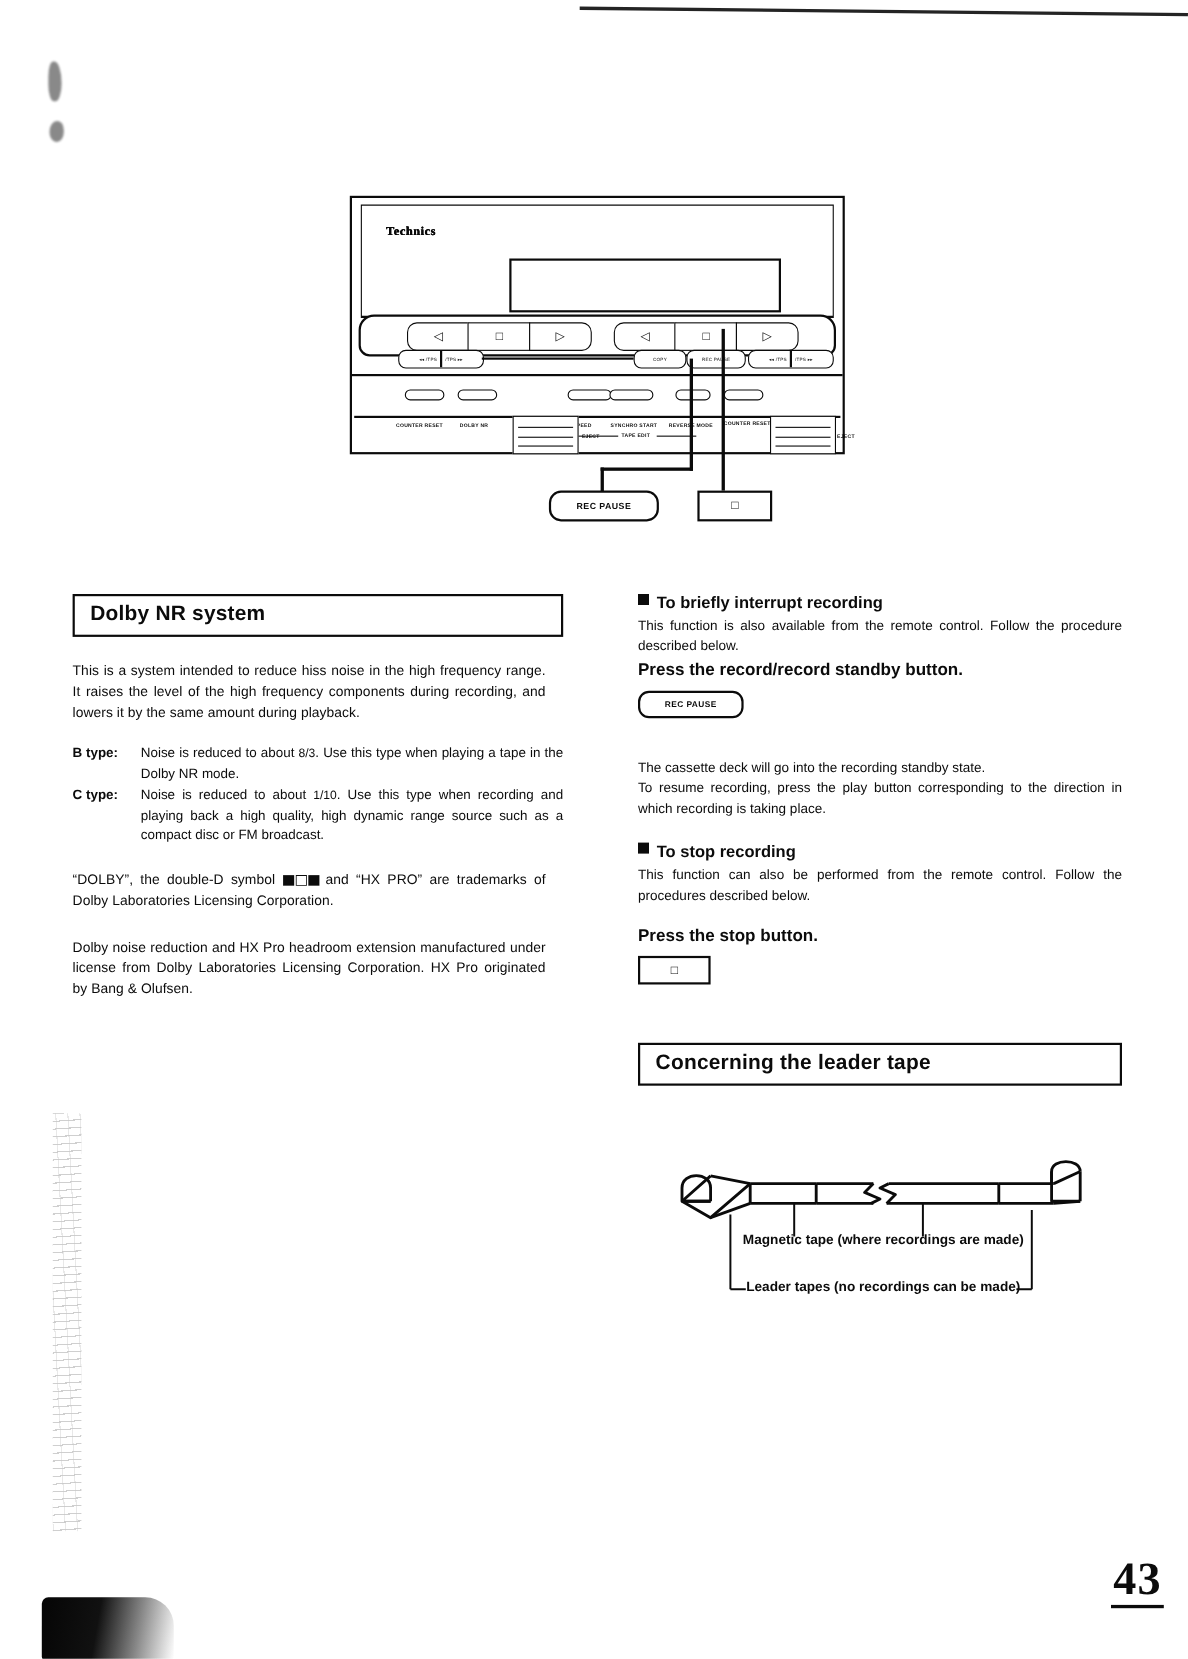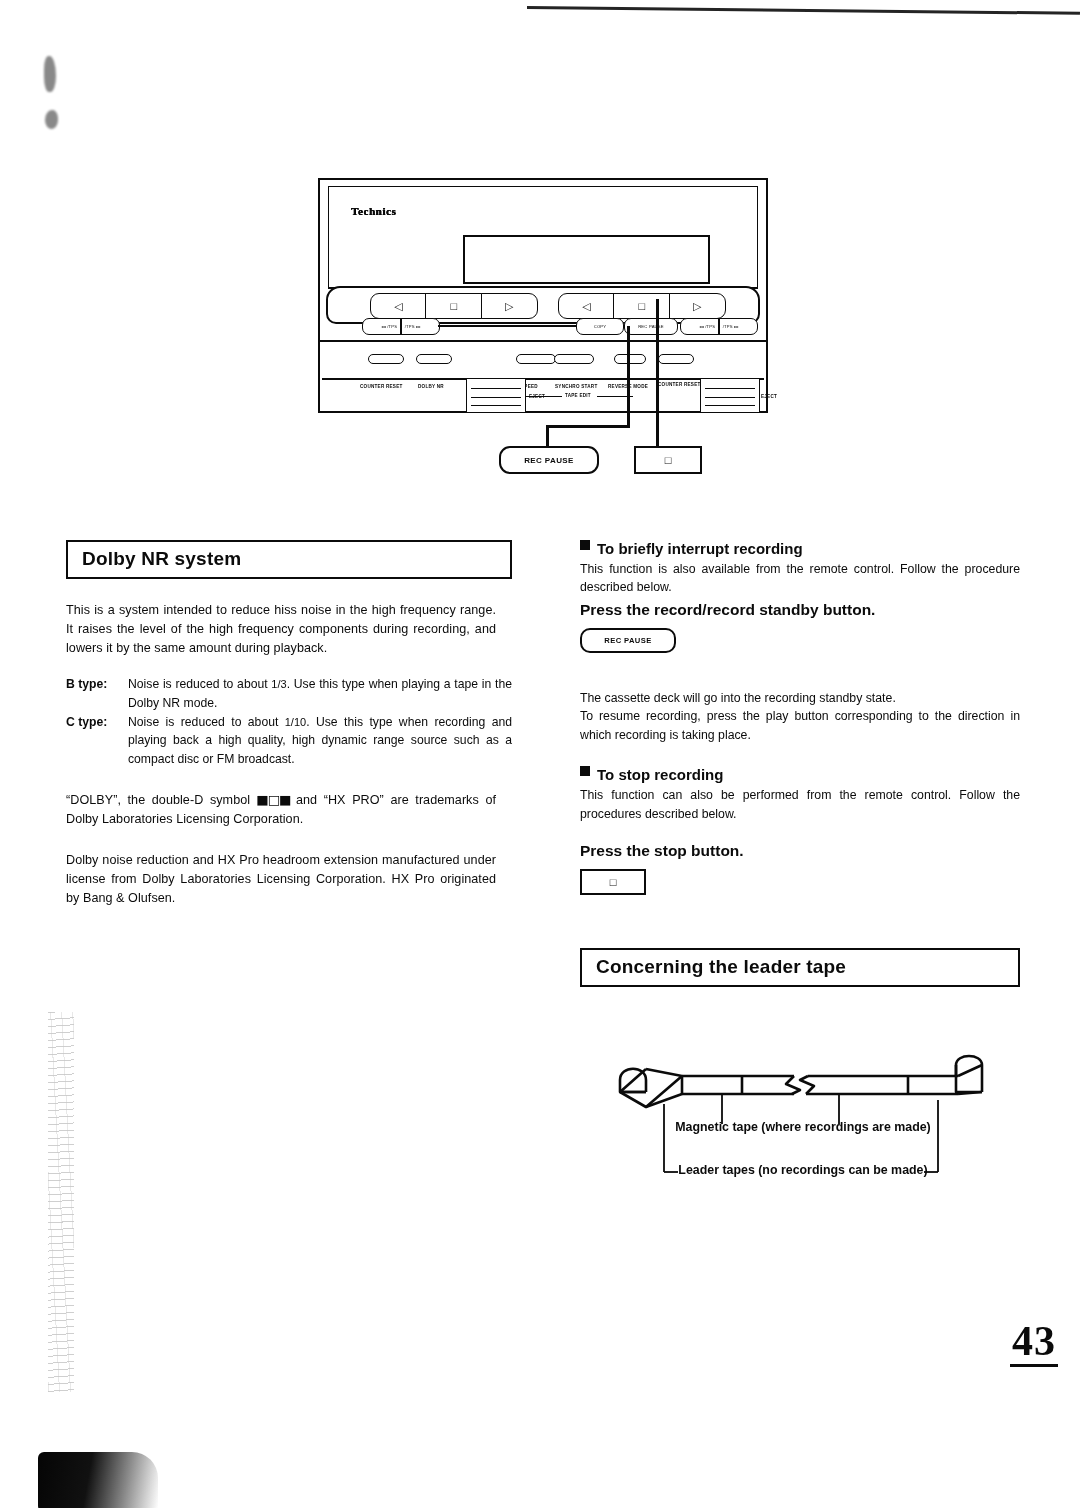--- a/index.html
+++ b/index.html
@@ -129,21 +129,21 @@
   }
   .btn-stop{
     width:62px;height:22px;border:2px solid #0b0b0b;background:#fff;
     display:flex;align-items:center;justify-content:center;font-size:11px;
   }
 
   
   .tape-fig{position:absolute;left:586px;top:1032px;width:430px;height:160px;}
 
   .page-no{
-    position:absolute;right:22px;top:1320px;font-size:42px;font-weight:bold;
+    position:absolute;right:22px;top:1415px;font-size:42px;font-weight:bold;
     font-family:"Liberation Serif",serif;letter-spacing:1px;
     border-bottom:3px solid #0b0b0b;padding:0 2px 2px 2px;line-height:1;
   }
 </style>
 </head>
 <body>
 
 <div class="page">
 
   <div class="scan-top-rule"></div>
@@ -234,21 +234,21 @@
   <div class="callout-stop">□</div>
 
   <div class="col-left">
     <div class="sect-head">Dolby NR system</div>
 
     <p class="body-p">This is a system intended to reduce hiss noise in the high frequency range. It raises the level of the high frequency components during recording, and lowers it by the same amount during playback.</p>
 
     <div class="deflist">
       <div class="defrow">
         <div class="defterm">B type:</div>
-        <div class="defdesc"><span>Noise is reduced to about </span><span class="frac">1/3</span><span>. Use this type when playing a tape in the Dolby NR mode.</span></div>
+        <div class="defdesc"><span>Noise is reduced to about </span><span class="frac">8/3</span><span>. Use this type when playing a tape in the Dolby NR mode.</span></div>
       </div>
       <div class="defrow">
         <div class="defterm">C type:</div>
         <div class="defdesc"><span>Noise is reduced to about </span><span class="frac">1/10</span><span>. Use this type when recording and playing back a high quality, high dynamic range source such as a compact disc or FM broadcast.</span></div>
       </div>
     </div>
 
     <p class="body-p"><span>“DOLBY”, the double-D symbol </span><span class="dd-symbol">■□■</span><span> and “HX PRO” are trademarks of Dolby Laboratories Licensing Corporation.</span></p>
 
     <p class="body-p">Dolby noise reduction and HX Pro headroom extension manufactured under license from Dolby Laboratories Licensing Corporation. HX Pro originated by Bang &amp; Olufsen.</p>

